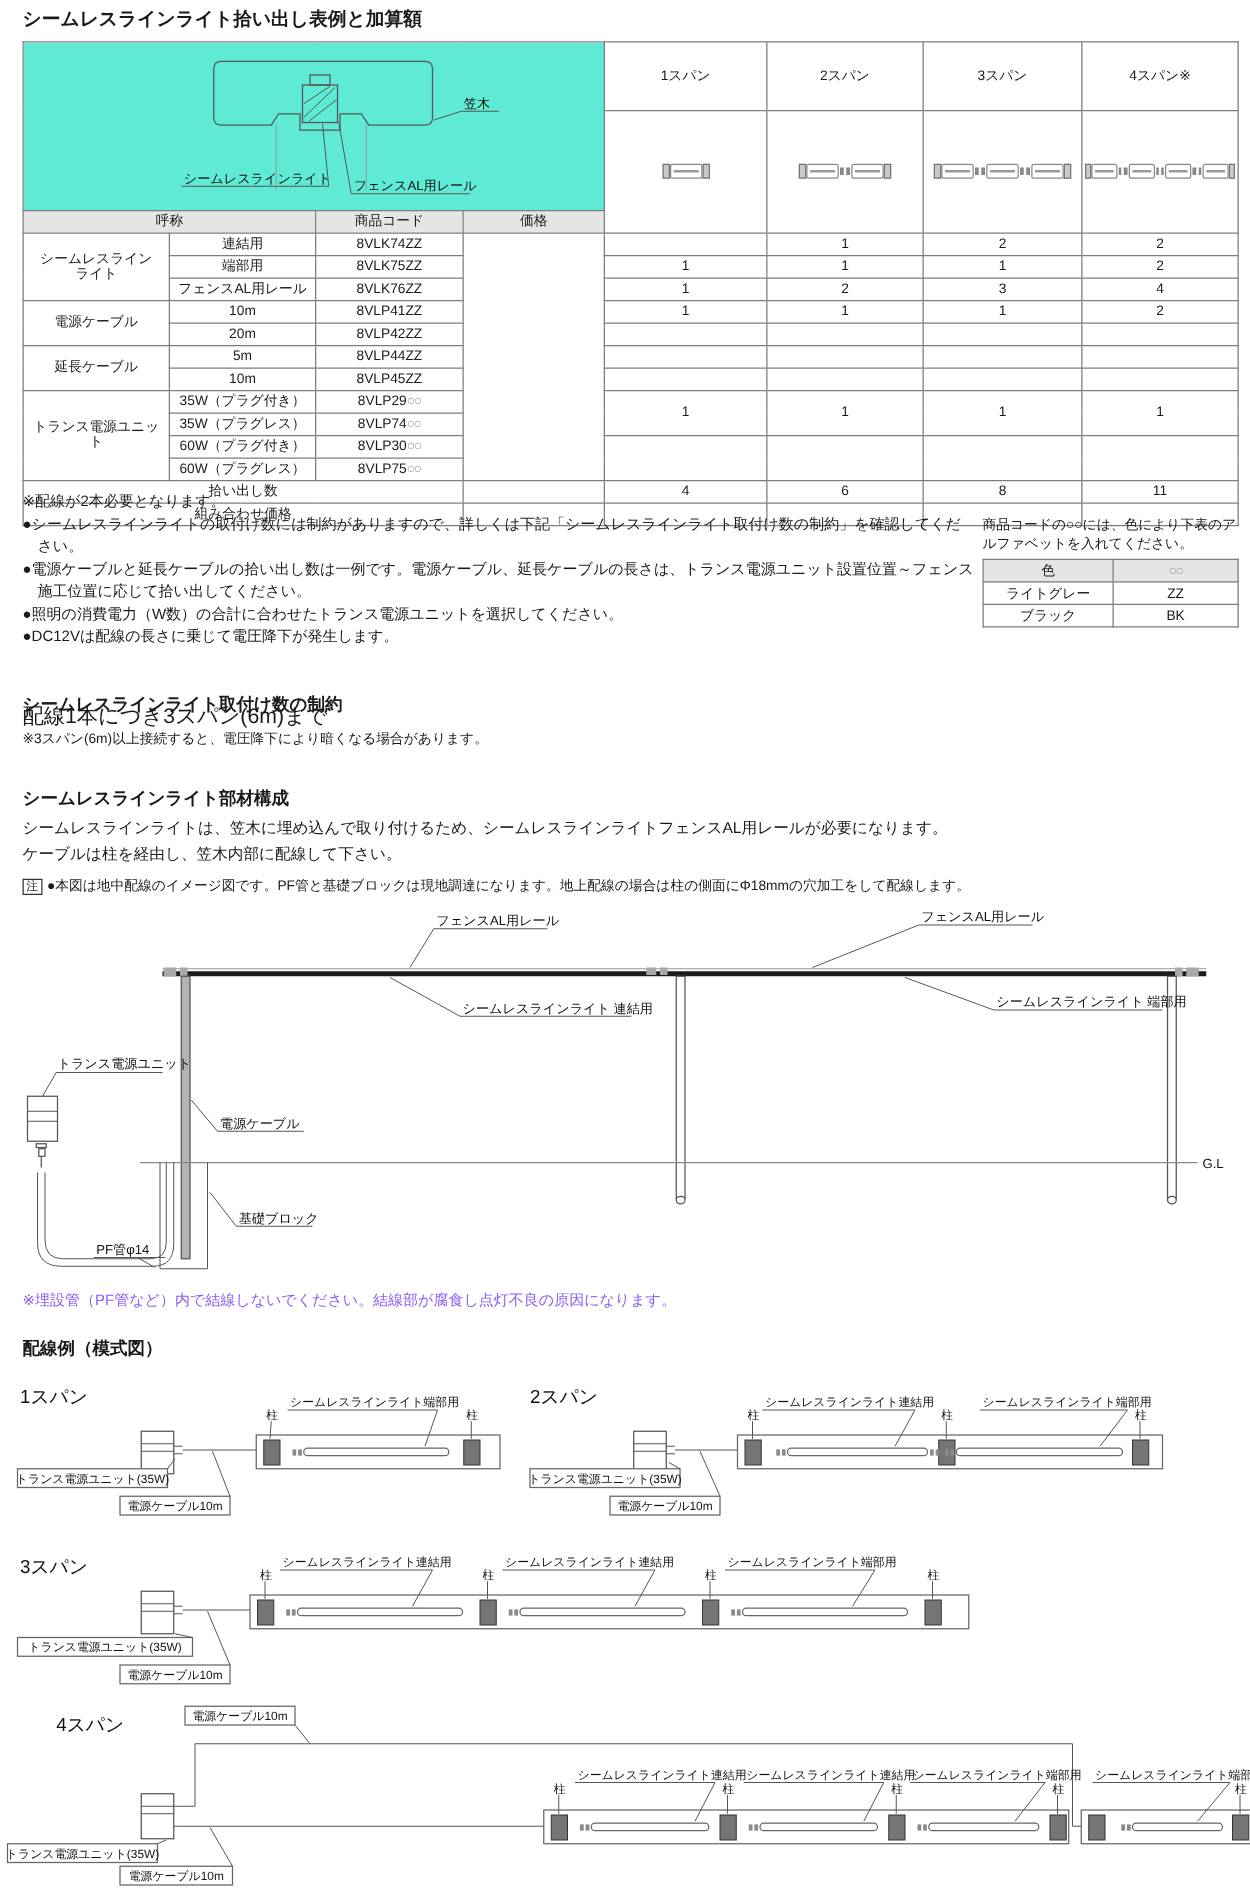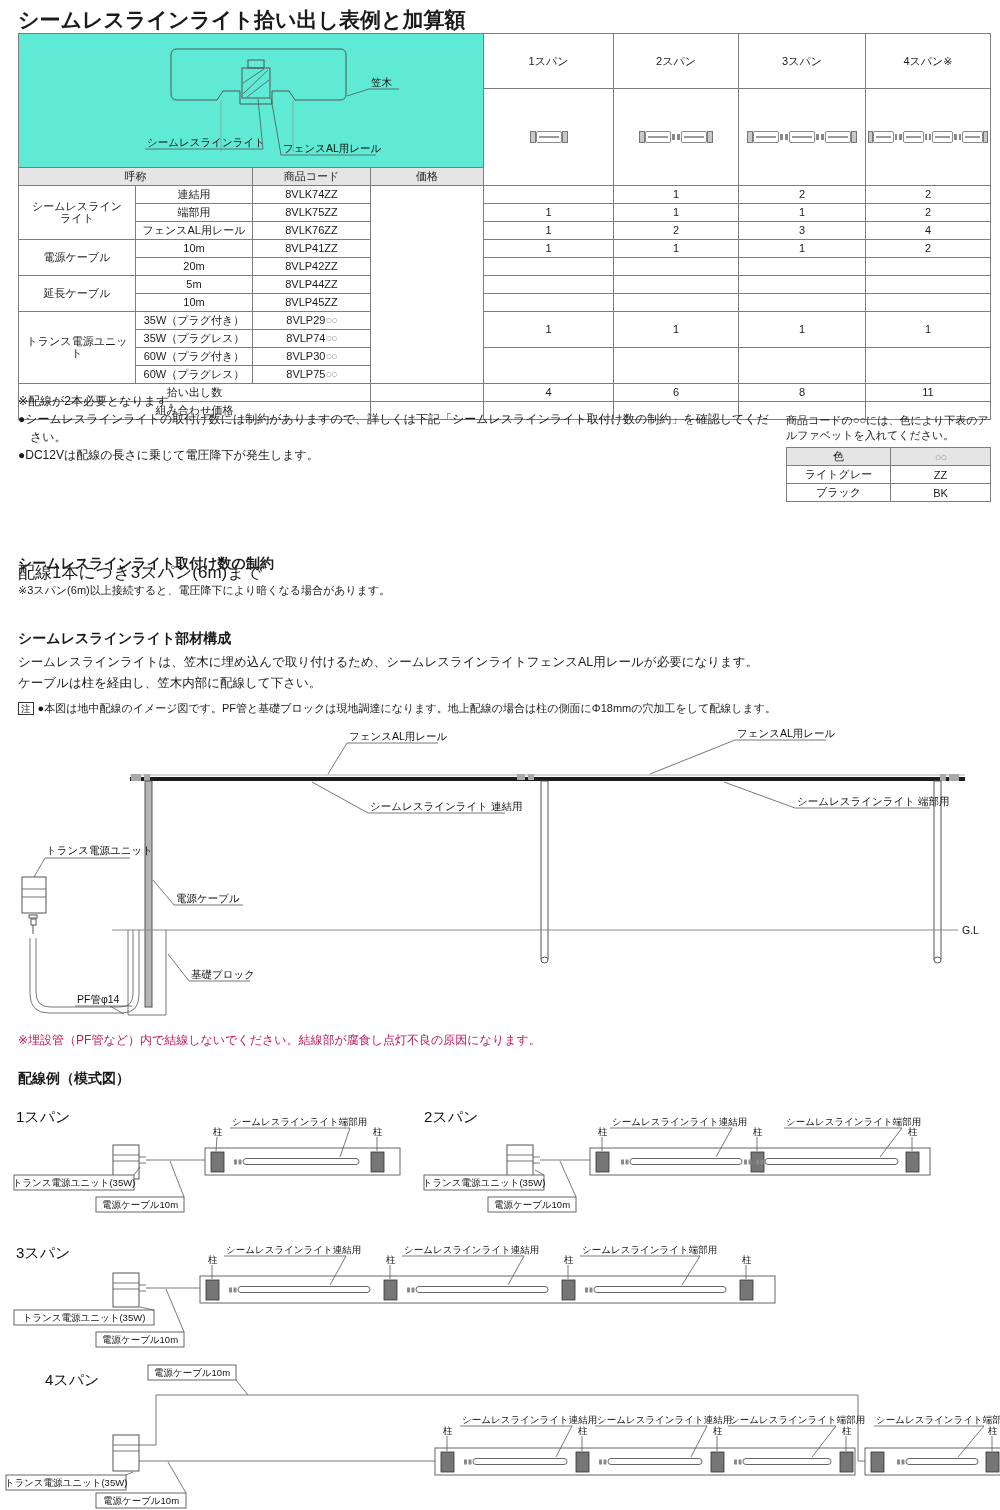--- a/index.html
+++ b/index.html
@@ -1,37 +1,37 @@
 <!DOCTYPE html>
 <html><head>
 <meta charset="utf-8">
 <style>
   html,body{margin:0;padding:0;background:#fff;}
   body{width:1000px;height:1510px;position:relative;font-family:"Liberation Sans","DejaVu Sans",sans-serif;color:#1a1a1a;overflow:hidden;}
   .abs{position:absolute;}
-  .ttl{font-size:21px;font-weight:bold;left:18px;top:6px;}
+  .ttl{font-size:15px;font-weight:bold;left:18px;top:6px;}
   .sech{font-size:14px;font-weight:bold;}
   table.pk{position:absolute;left:18px;top:33px;width:972px;border-collapse:collapse;table-layout:fixed;}
   table.pk td{border:1px solid #7d7d7d;font-size:11px;padding:0 2px;text-align:center;vertical-align:middle;height:17px;line-height:1.15;overflow:hidden;}
   td.hdr{background:#e5e5e5;}
   td.dg{background:#5eead4;}
   td.num{font-size:11px;}
   .cc{color:#9a9a9a;letter-spacing:-1px;}
   .notes{left:18px;top:392px;width:762px;font-size:12px;line-height:1.5;}
   .notes div{padding-left:12px;text-indent:-12px;}
   .sidenote{left:786px;top:413px;width:206px;font-size:11px;line-height:1.4;}
   table.ct{position:absolute;left:786px;top:447px;width:204px;border-collapse:collapse;table-layout:fixed;}
   table.ct td{border:1px solid #7d7d7d;font-size:11px;text-align:center;height:17px;padding:0;}
   .b1{left:18px;top:561px;font-size:17px;}
   .b2{left:18px;top:583px;font-size:11px;}
   .c1{left:18px;top:654px;font-size:12.5px;text-align:center;}
   .c2{left:18px;top:675px;font-size:12.5px;}
   .c3{left:18px;top:701px;font-size:11px;}
   .chumark{display:inline-block;border:1px solid #333;font-size:9.5px;padding:0 2px;margin-right:4px;line-height:1.2;}
-  .warn{left:18px;top:1032px;font-size:12px;color:#be185d;}
+  .warn{left:18px;top:1032px;font-size:12px;color:#8b5cf6;}
   
   .ln{stroke:#555;stroke-width:1;fill:none;}
   .ldr{stroke:#555;stroke-width:0.8;fill:none;}
   .thin{stroke:#999;stroke-width:0.8;fill:none;}
   text.dl{font-size:10.5px;fill:#111;}
   text.dl9{font-size:9.5px;fill:#111;}
   text.dt{font-size:15px;fill:#111;}
   .wbox{fill:#fff;stroke:#555;stroke-width:1;}
   .post{fill:#767676;stroke:#333;stroke-width:0.8;}
   .bar{fill:#fff;stroke:#666;stroke-width:1;}
@@ -269,20 +269,22 @@
     <td class="num"></td>
     <td class="num"></td>
     <td class="num"></td>
   </tr>
 </tbody>
   </table>
 
 <div class="abs notes">
   <div>※配線が2本必要となります。</div>
   <div>●シームレスラインライトの取付け数には制約がありますので、詳しくは下記「シームレスラインライト取付け数の制約」を確認してください。</div>
+  <div>●電源ケーブルと延長ケーブルの拾い出し数は一例です。電源ケーブル、延長ケーブルの長さは、トランス電源ユニット設置位置～フェンス施工位置に応じて拾い出してください。</div>
+  <div>●照明の消費電力（W数）の合計に合わせたトランス電源ユニットを選択してください。</div>
   <div>●DC12Vは配線の長さに乗じて電圧降下が発生します。</div>
 </div>
 
 <div class="abs sidenote">商品コードの○○には、色により下表のアルファベットを入れてください。</div>
 <table class="ct">
   <colgroup>
       <col style="width:104px">
       <col style="width:100px">
     </colgroup>
   <tbody>

